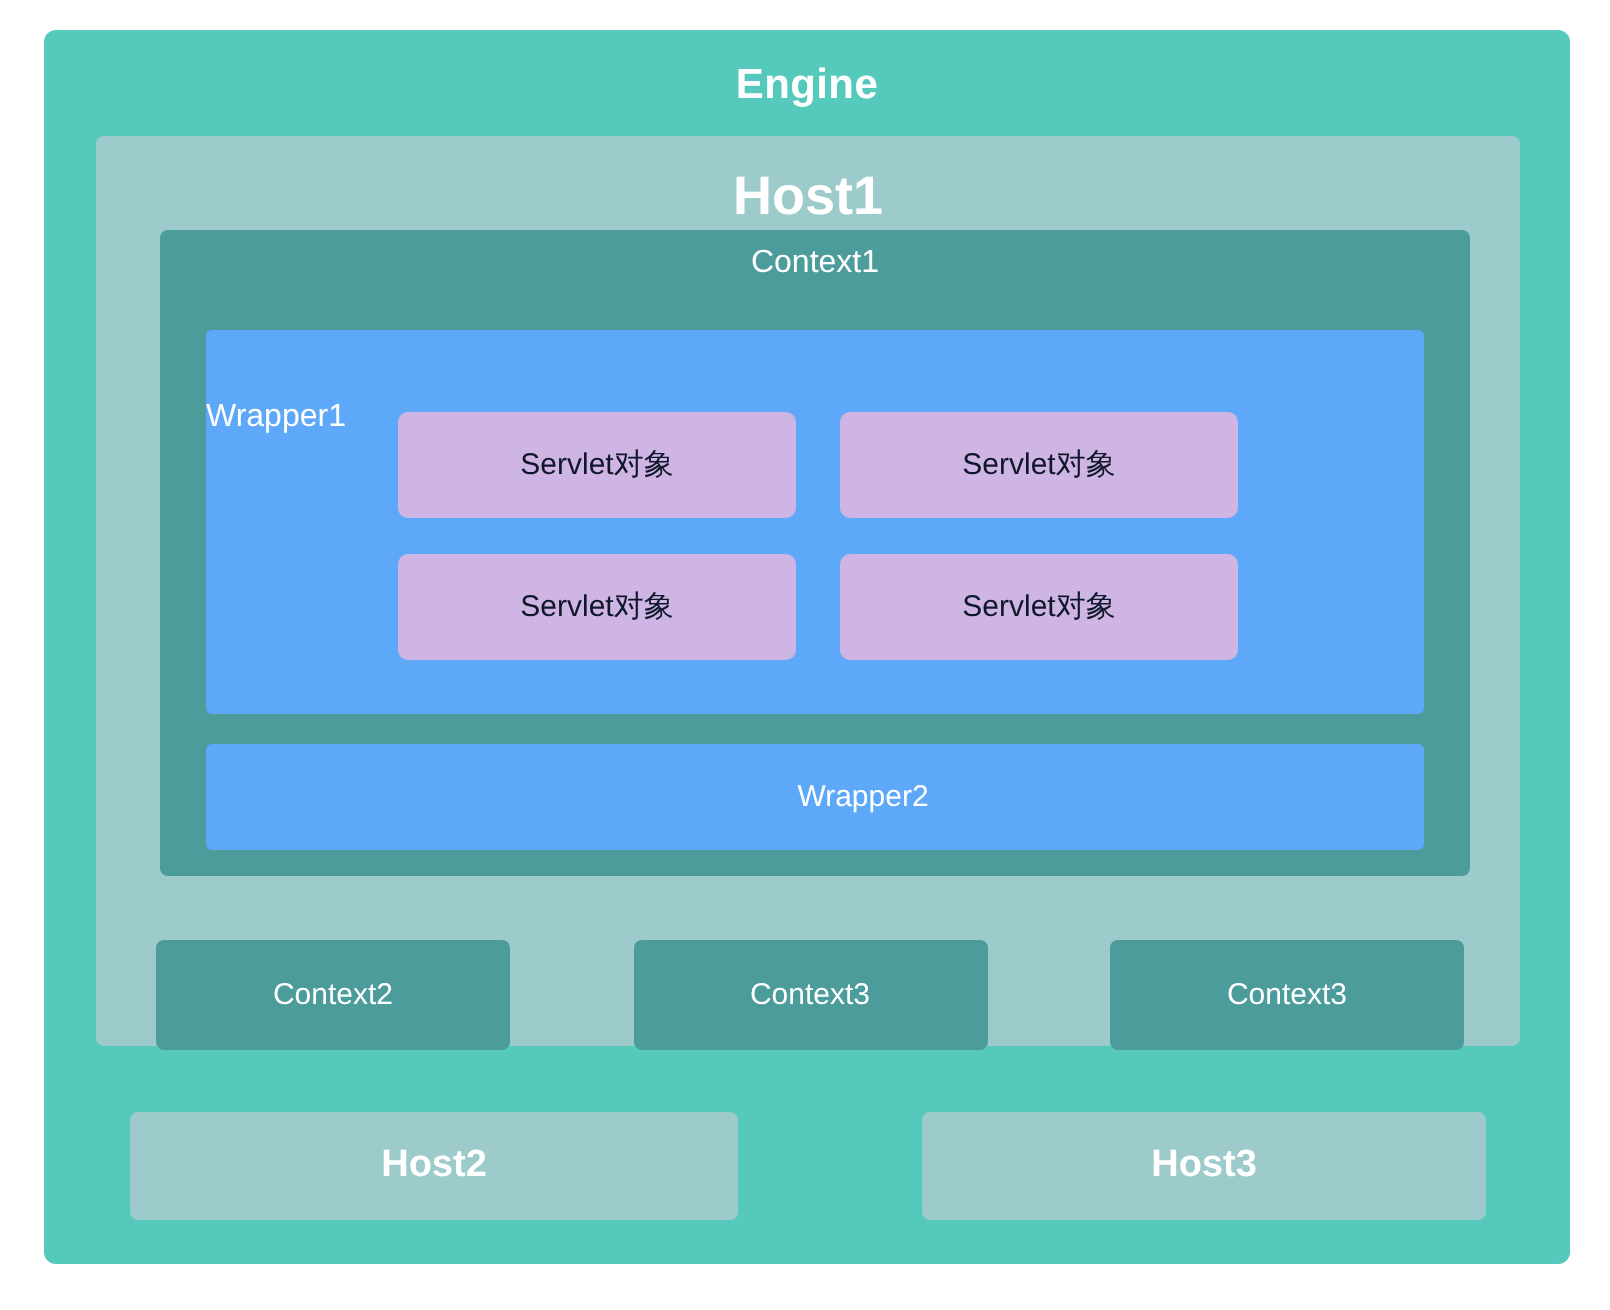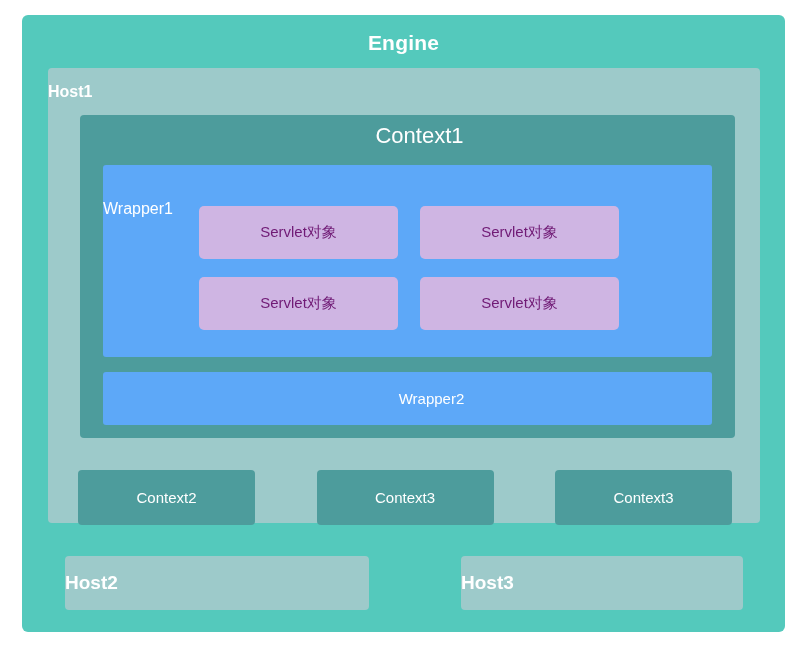--- a/index.html
+++ b/index.html
@@ -54,22 +54,23 @@
     height: 455px;
     background: #9dcaca;
     border-radius: 4px;
     box-sizing: border-box;
   }
   .host1-title {
     position: absolute;
     left: 0;
     top: 15px;
     width: 100%;
-    color: #ffffff;
-    font-size: 16px;
+    text-align: center;
+    color: #ffffff;
+    font-size: 27px;
     font-weight: bold;
   }
 
   
   .context1 {
     position: absolute;
     left: 32px;
     top: 47px;
     width: 655px;
     height: 323px;
@@ -77,23 +78,22 @@
     border-radius: 4px;
     box-sizing: border-box;
   }
   .context1-title {
     position: absolute;
     left: 0;
     top: 8px;
     width: 100%;
     text-align: center;
     color: #ffffff;
-    font-size: 22px;
+    font-size: 16px;
     font-weight: normal;
-    padding-left: 12px;
   }
 
   
   .wrapper1 {
     position: absolute;
     left: 23px;
     top: 50px;
     width: 609px;
     height: 192px;
     background: #5da8f8;
@@ -123,21 +123,21 @@
     gap: 18px 22px;
   }
   .servlet-box {
     width: 199px;
     height: 53px;
     background: #cfb5e3;
     border-radius: 5px;
     display: flex;
     align-items: center;
     justify-content: center;
-    color: #701a75;
+    color: #0f172a;
     font-size: 15px;
     box-sizing: border-box;
   }
 
   
   .wrapper-row {
     position: absolute;
     left: 23px;
     top: 257px;
     width: 609px;
@@ -188,20 +188,21 @@
     width: 678px;
     display: flex;
     justify-content: space-between;
   }
   .host-box {
     height: 54px;
     background: #9dcaca;
     border-radius: 4px;
     display: flex;
     align-items: center;
+    justify-content: center;
     color: #ffffff;
     font-size: 19px;
     font-weight: bold;
     box-sizing: border-box;
   }
   .host-box.host2 { width: 304px; }
   .host-box.host3 { width: 282px; }
 </style>
 </head>
 <body>

